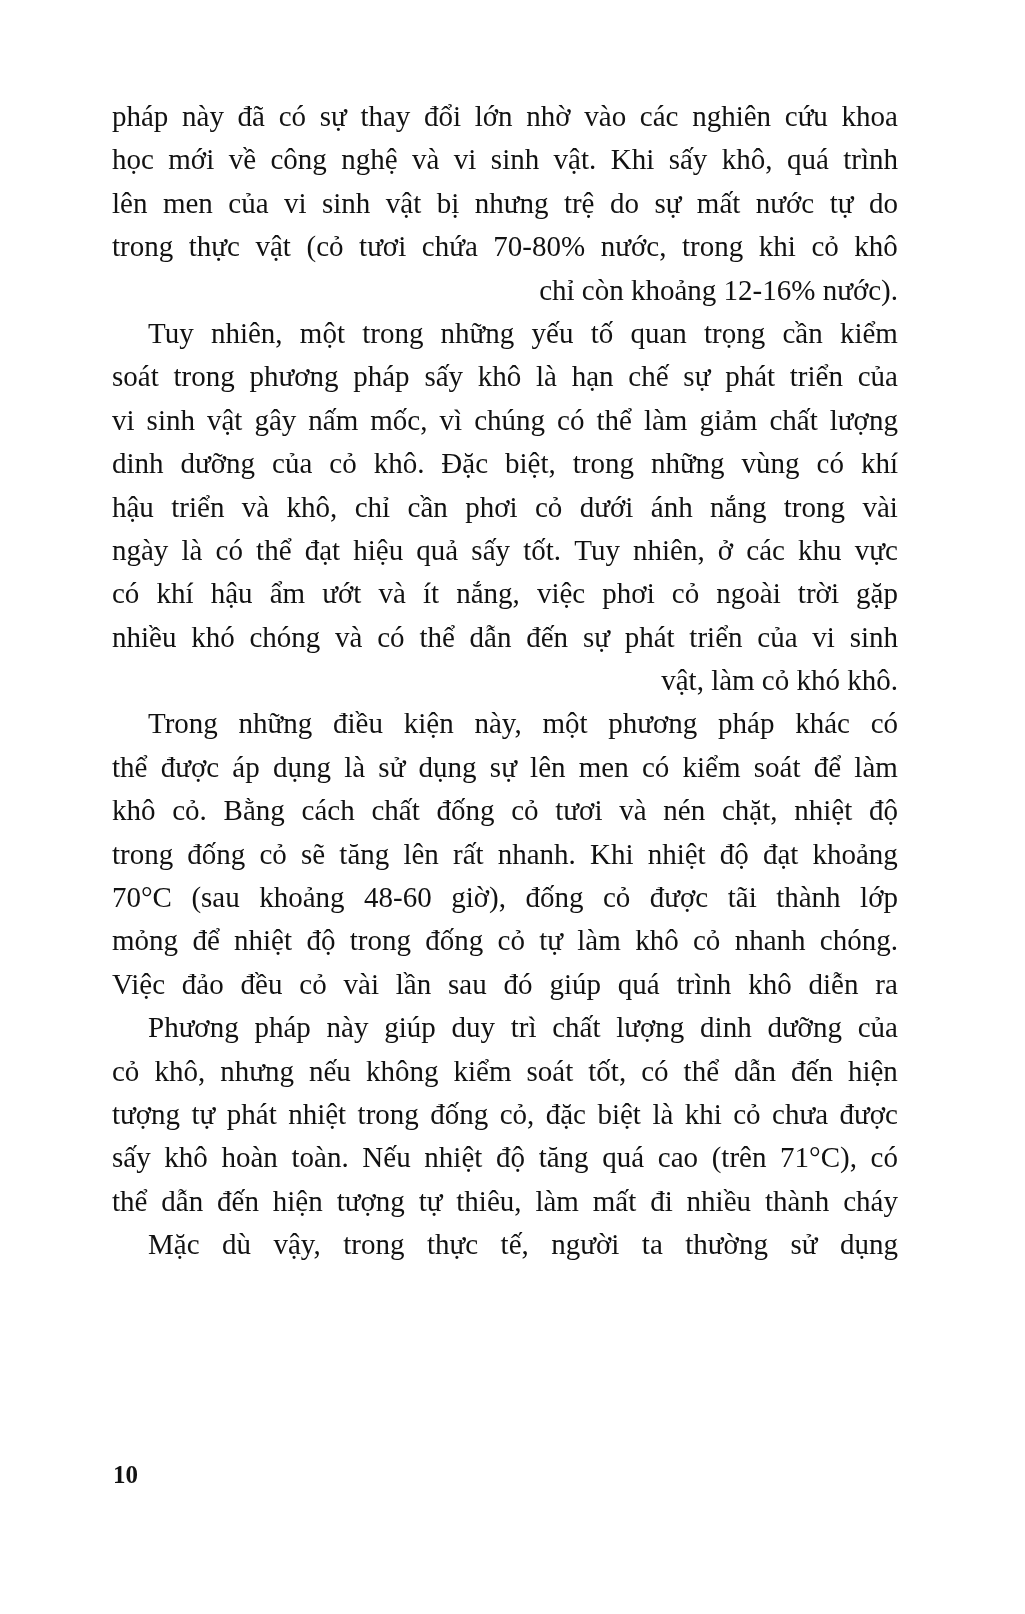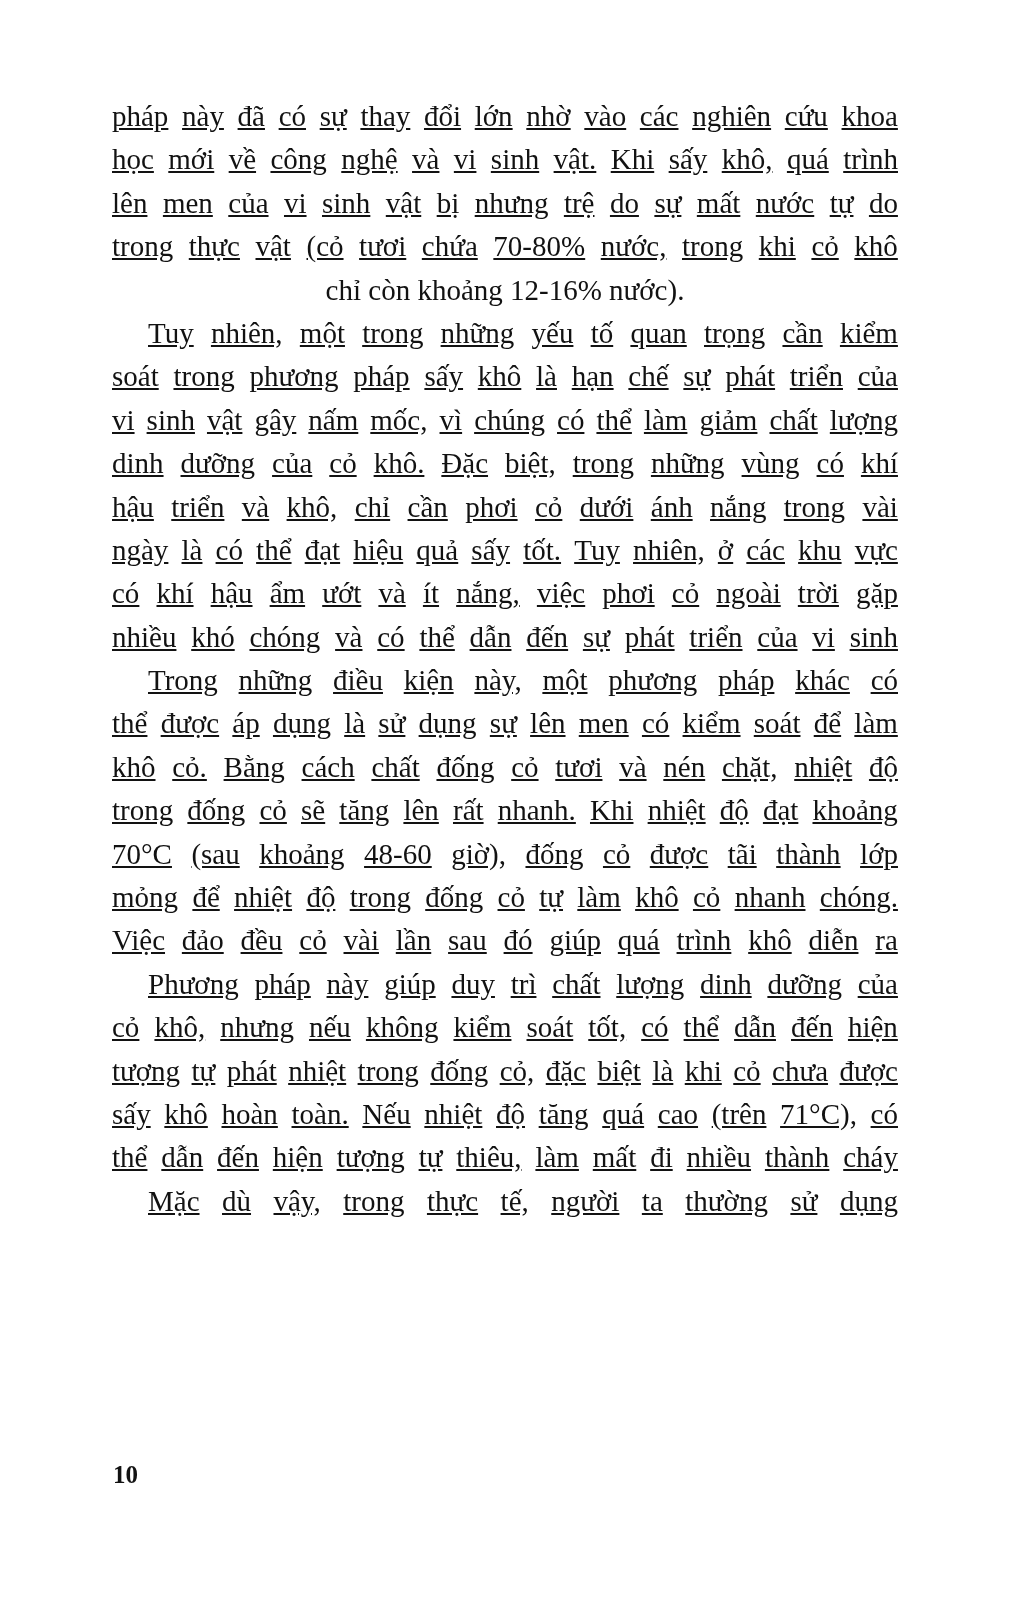--- a/index.html
+++ b/index.html
@@ -30,29 +30,28 @@
     height: 43.4px;
     line-height: 43.4px;
     font-size: 29px;
     white-space: nowrap;
     overflow: visible;
   }
   
   .line.just {
     display: flex;
     justify-content: space-between;
-    text-decoration: underline;
   }
   
   .line.indent {
     padding-left: 36px;
   }
   
   .line.flush {
-    text-align: center;
+    text-align: right;
   }
   .page-number {
     position: absolute;
     left: 113px;
     top: 1455px;
     font-size: 25px;
     line-height: 40px;
     font-weight: 700;
     color: #121212;
   }
@@ -244,20 +243,21 @@
           <span>thể</span>
           <span>dẫn</span>
           <span>đến</span>
           <span>sự</span>
           <span>phát</span>
           <span>triển</span>
           <span>của</span>
           <span>vi</span>
           <span>sinh</span>
         </div>
+        <div class="line flush">vật, làm cỏ khó khô.</div>
       </div>
       <div>
         <div class="line just indent">
           <span>Trong</span>
           <span>những</span>
           <span>điều</span>
           <span>kiện</span>
           <span>này,</span>
           <span>một</span>
           <span>phương</span>

